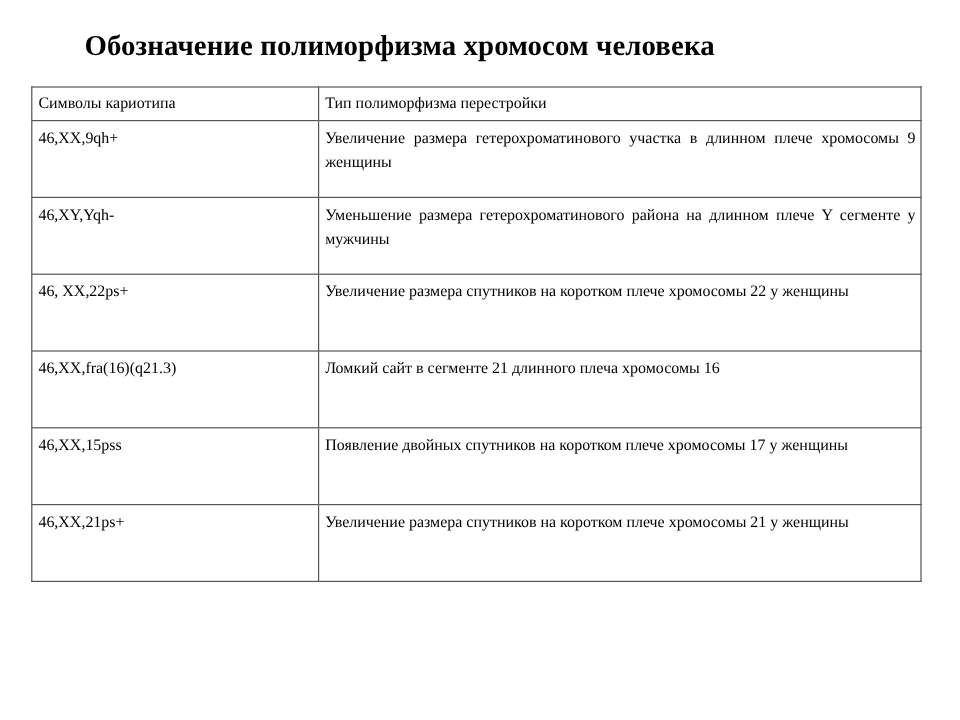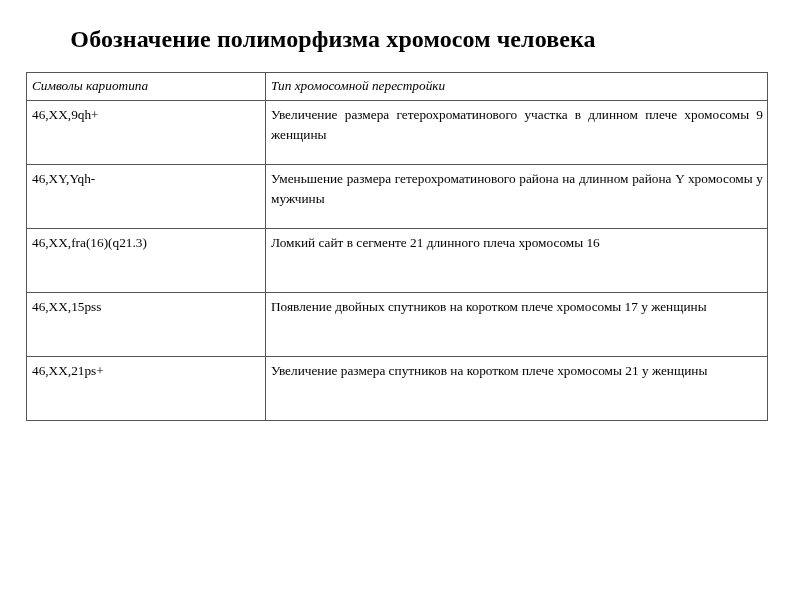--- a/index.html
+++ b/index.html
@@ -38,49 +38,53 @@
       line-height: 20px;
     }
     table.poly-table td {
       border: 1.5px solid #555555;
       vertical-align: top;
       padding: 4px 5px 0 5px;
       box-sizing: border-box;
     }
     col.c1 { width: 239px; }
     col.c2 { width: 502px; }
-    tr.head-row td { height: 28px; padding-top: 3px; font-style: italic; }
+    tr.head-row td { height: 28px; padding-top: 3px; }
     tr.data-row td { height: 64px; margin-top: 19px; }
     tr.data-row td.desc {
       text-align: justify;
       padding-right: 4px;
     }
   </style>
 </head>
 <body>
 
 <div class="title">Обозначение полиморфизма хромосом человека</div>
 
 <table class="poly-table">
   <colgroup>
     <col class="c1">
     <col class="c2">
   </colgroup>
   <tbody>
     <tr class="head-row">
       <td>Символы кариотипа</td>
-      <td>Тип хромосомной перестройки</td>
+      <td>Тип полиморфизма перестройки</td>
     </tr>
     <tr class="data-row">
       <td>46,XX,9qh+</td>
       <td class="desc">Увеличение размера гетерохроматинового участка в длинном плече хромосомы 9 женщины</td>
     </tr>
     <tr class="data-row">
       <td>46,XY,Yqh-</td>
-      <td class="desc">Уменьшение размера гетерохроматинового района на длинном района Y хромосомы у мужчины</td>
+      <td class="desc">Уменьшение размера гетерохроматинового района на длинном плече Y сегменте у мужчины</td>
+    </tr>
+    <tr class="data-row">
+      <td>46, XX,22ps+</td>
+      <td class="desc">Увеличение размера спутников на коротком плече хромосомы 22 у женщины</td>
     </tr>
     <tr class="data-row">
       <td>46,XX,fra(16)(q21.3)</td>
       <td class="desc">Ломкий сайт в сегменте 21 длинного плеча хромосомы 16</td>
     </tr>
     <tr class="data-row">
       <td>46,XX,15pss</td>
       <td class="desc">Появление двойных спутников на коротком плече хромосомы 17 у женщины</td>
     </tr>
     <tr class="data-row">

